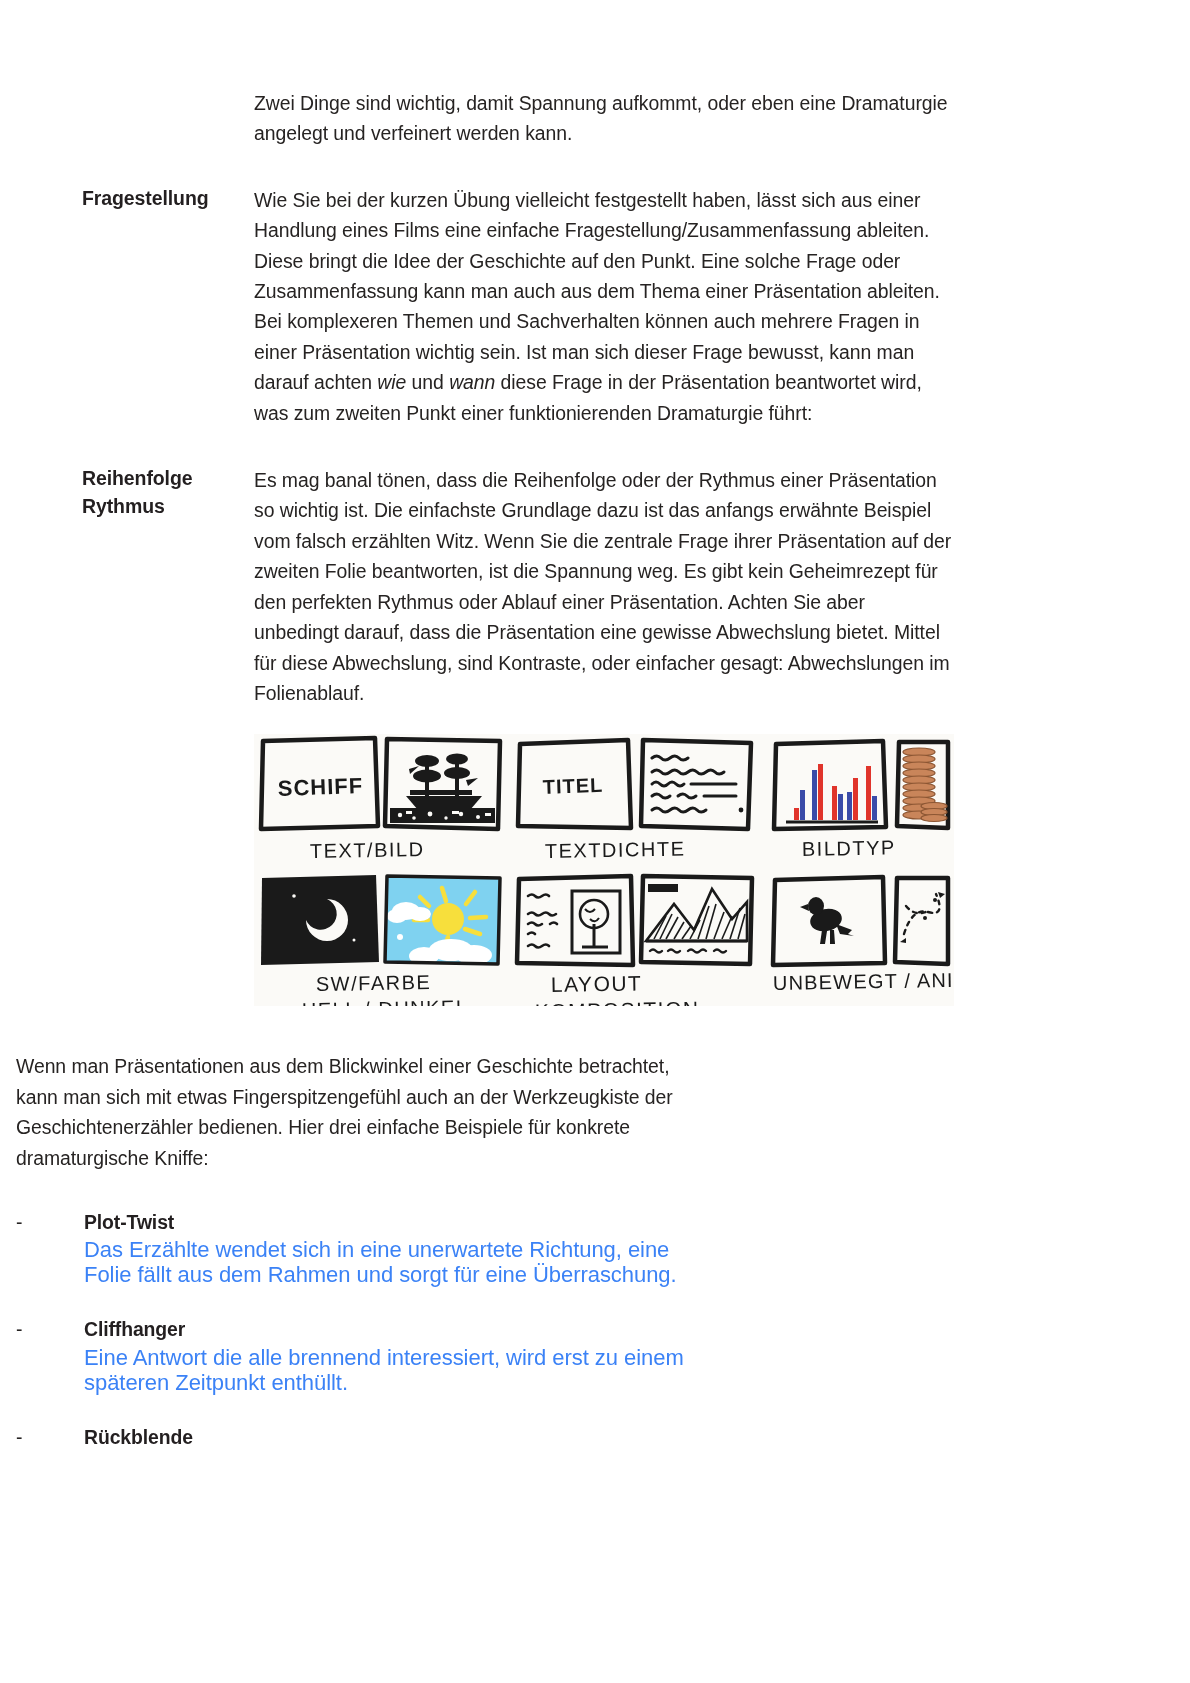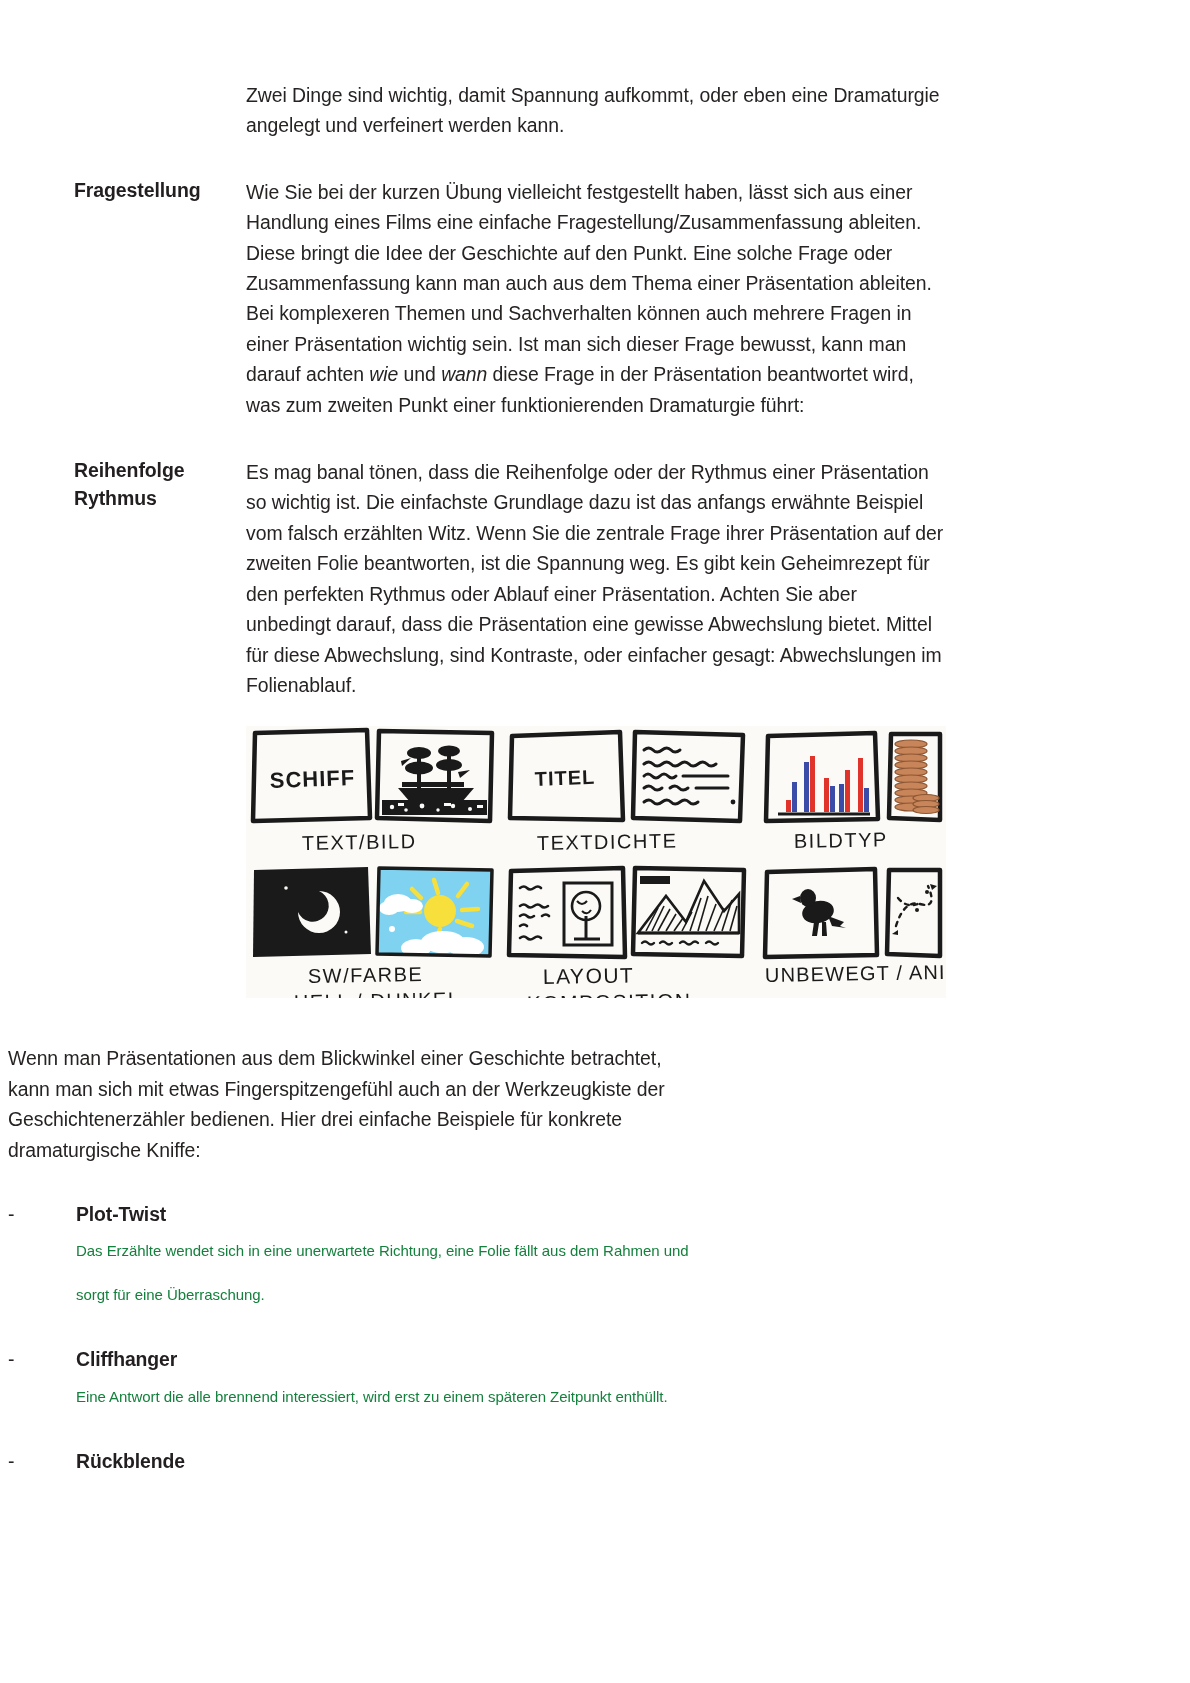--- a/index.html
+++ b/index.html
@@ -13,21 +13,21 @@
     font-family: "Liberation Sans", sans-serif;
     color: #231f20;
     position: relative;
     overflow: hidden;
   }
   .page {
     position: relative;
     width: 1190px;
     height: 1683px;
     box-sizing: border-box;
-    padding: 8px;
+    padding: 16px;
   }
   
   .row {
     display: flex;
     align-items: flex-start;
   }
   .gutter {
     width: 238px;
     flex: 0 0 238px;
     padding-left: 66px;
@@ -91,23 +91,23 @@
     flex: 1 1 auto;
   }
   .bullet-title {
     font-weight: bold;
     font-size: 19.4px;
     line-height: 30.4px;
     color: #231f20;
     letter-spacing: -0.1px;
   }
   .bullet-text {
-    font-size: 15px;
-    line-height: 44px;
-    color: #15803d;
+    font-size: 22px;
+    line-height: 25px;
+    color: #3b82f6;
   }
 </style>
 </head>
 <body>
 
 <div class="page">
 
   <div class="row intro-row">
     <div class="gutter"></div>
     <div class="body-col">

